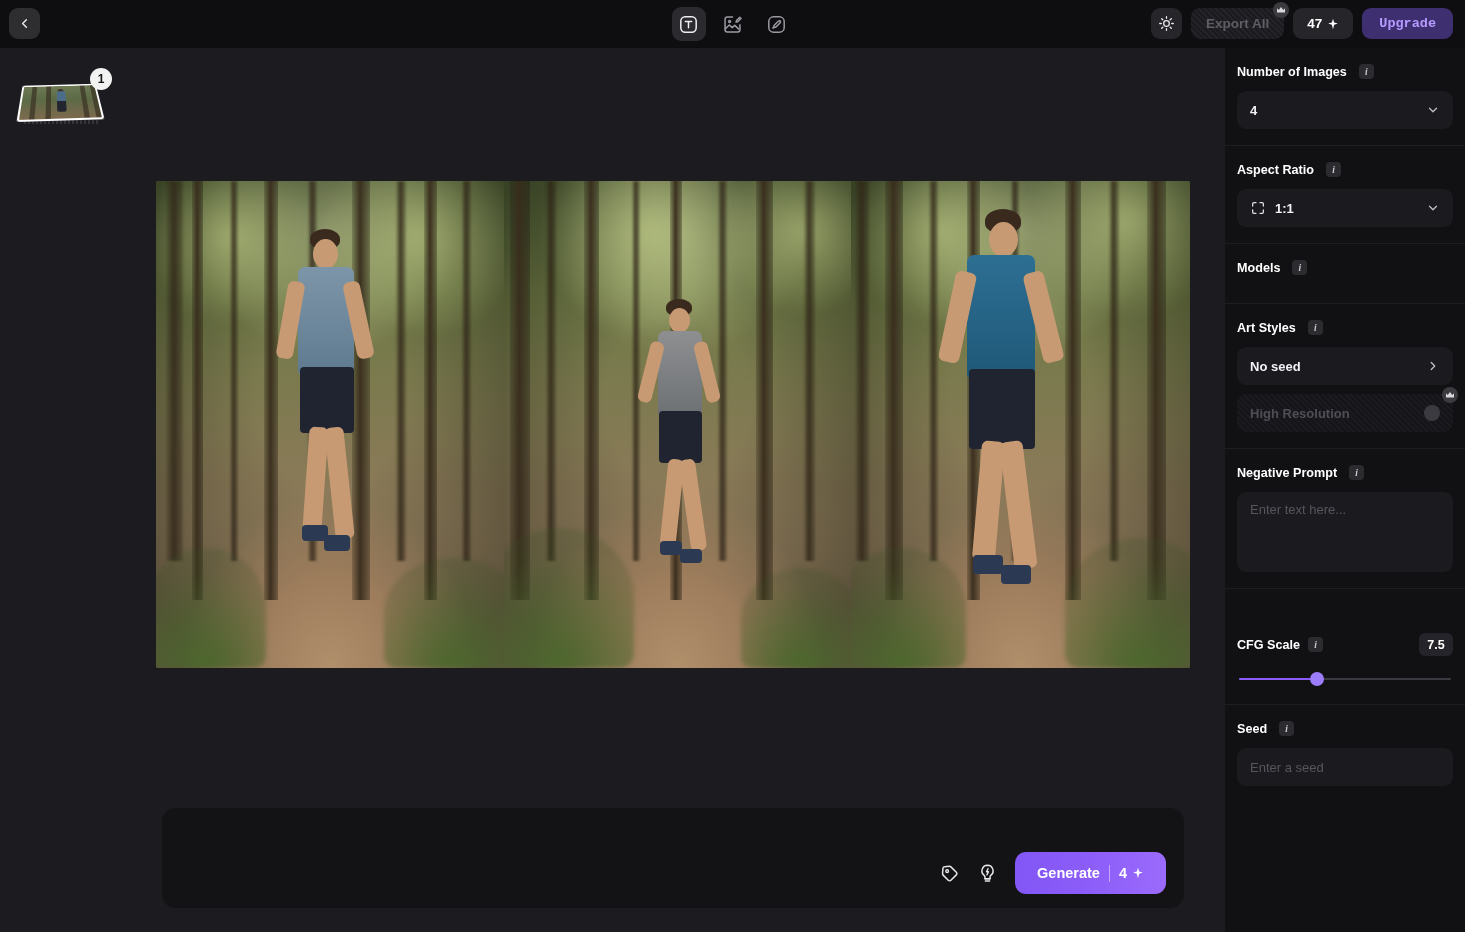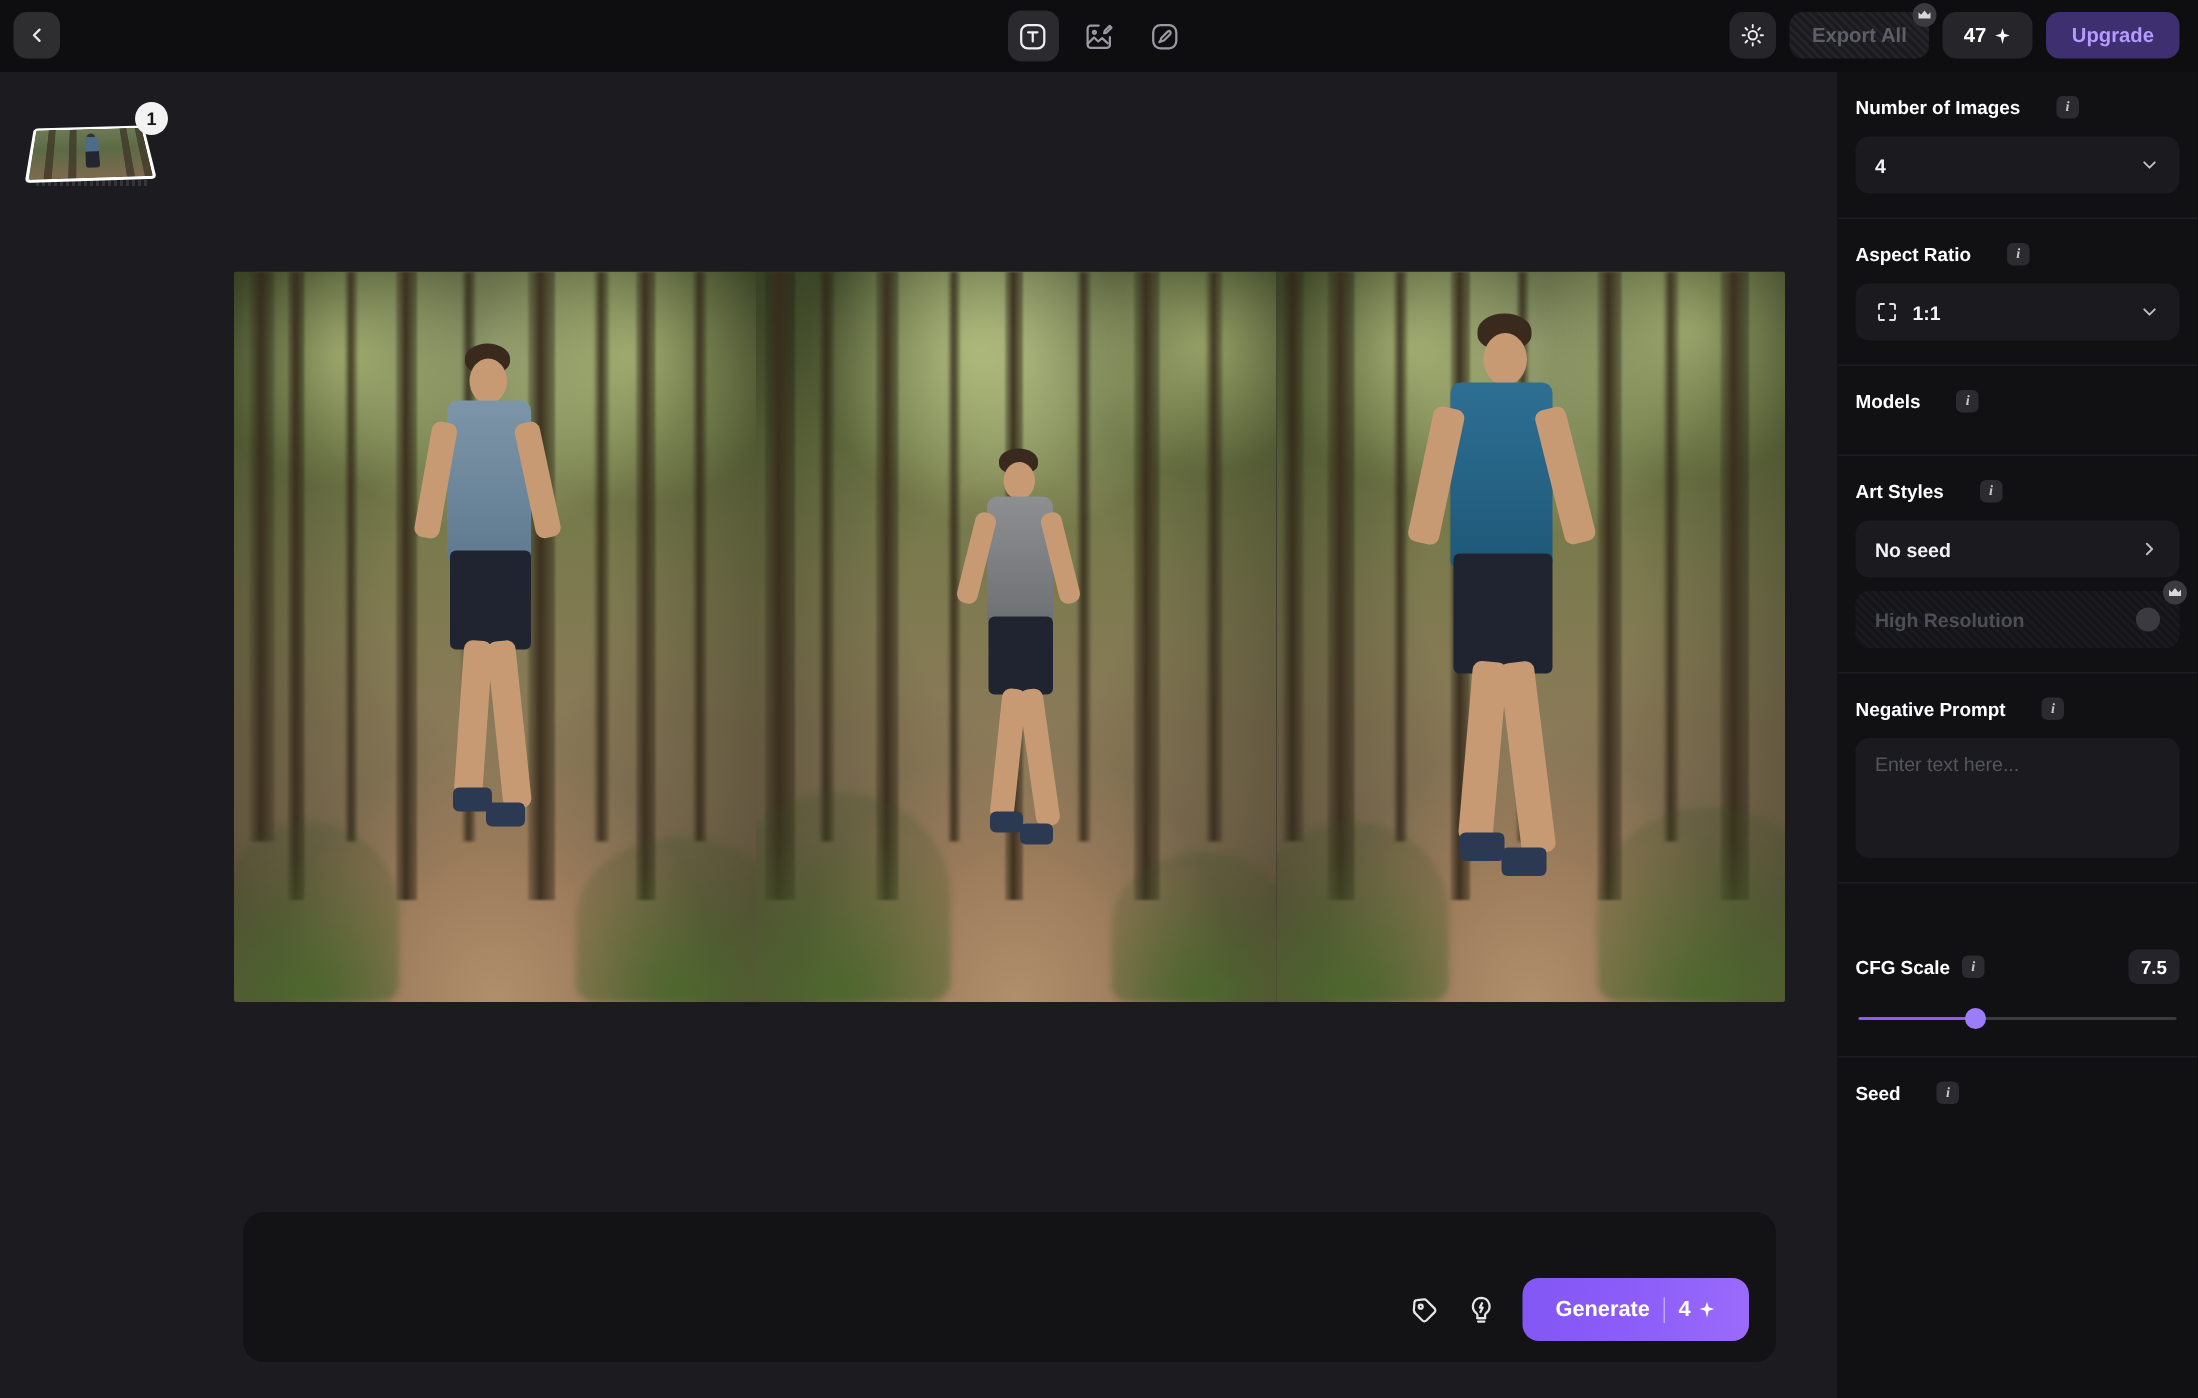--- a/index.html
+++ b/index.html
@@ -77,21 +77,21 @@
     color: #fff; font-size: 13.5px; font-weight: bold;
     cursor: pointer;
   }
 
   .upgrade-btn {
     height: 31px; padding: 0 17px; border-radius: 9px;
     background: #3d2f70;
     display: flex; align-items: center; justify-content: center;
     color: #b59bff; font-size: 13.5px; font-weight: bold;
     cursor: pointer; border: none;
-    font-family: Liberation Sans, sans-serif;
+    font-family: Liberation Mono, monospace;
   }
 
   
   .canvas {
     position: absolute; left: 0; top: 48px;
     width: 1225px; height: 884px;
     background: #1c1c20;
   }
 
   
@@ -219,21 +219,21 @@
   
   .sidebar {
     position: absolute; right: 0; top: 48px;
     width: 240px; height: 884px;
     background: #111114;
     overflow: hidden;
   }
   .panel { padding: 16px 12px 16px 12px; border-bottom: 1px solid #1e1e22; }
   .panel:last-child { border-bottom: none; }
   .panel-head {
-    display: flex; align-items: center; gap: 24px;
+    display: flex; align-items: center; gap: 12px;
     margin-bottom: 12px;
   }
   .panel-title { color: #fff; font-size: 12.6px; font-weight: bold; }
   .info-chip {
     width: 15px; height: 15px; border-radius: 4px;
     background: #2b2b30; color: #c9c9cf;
     font-size: 9.5px; font-weight: bold; font-style: italic;
     font-family: "Liberation Serif", serif;
     display: flex; align-items: center; justify-content: center;
     cursor: pointer;
@@ -603,16 +603,17 @@
         <div class="slider-fill" style="width: 37%;"></div>
         <div class="slider-thumb" style="left: 37%;"></div>
       </div>
     </div>
 
     <div class="panel">
       <div class="panel-head">
         <span class="panel-title">Seed</span>
         <span class="info-chip">i</span>
       </div>
+      <div class="seed-box">Enter a seed</div>
     </div>
 
   </div>
 </div>
 
 </body></html>

